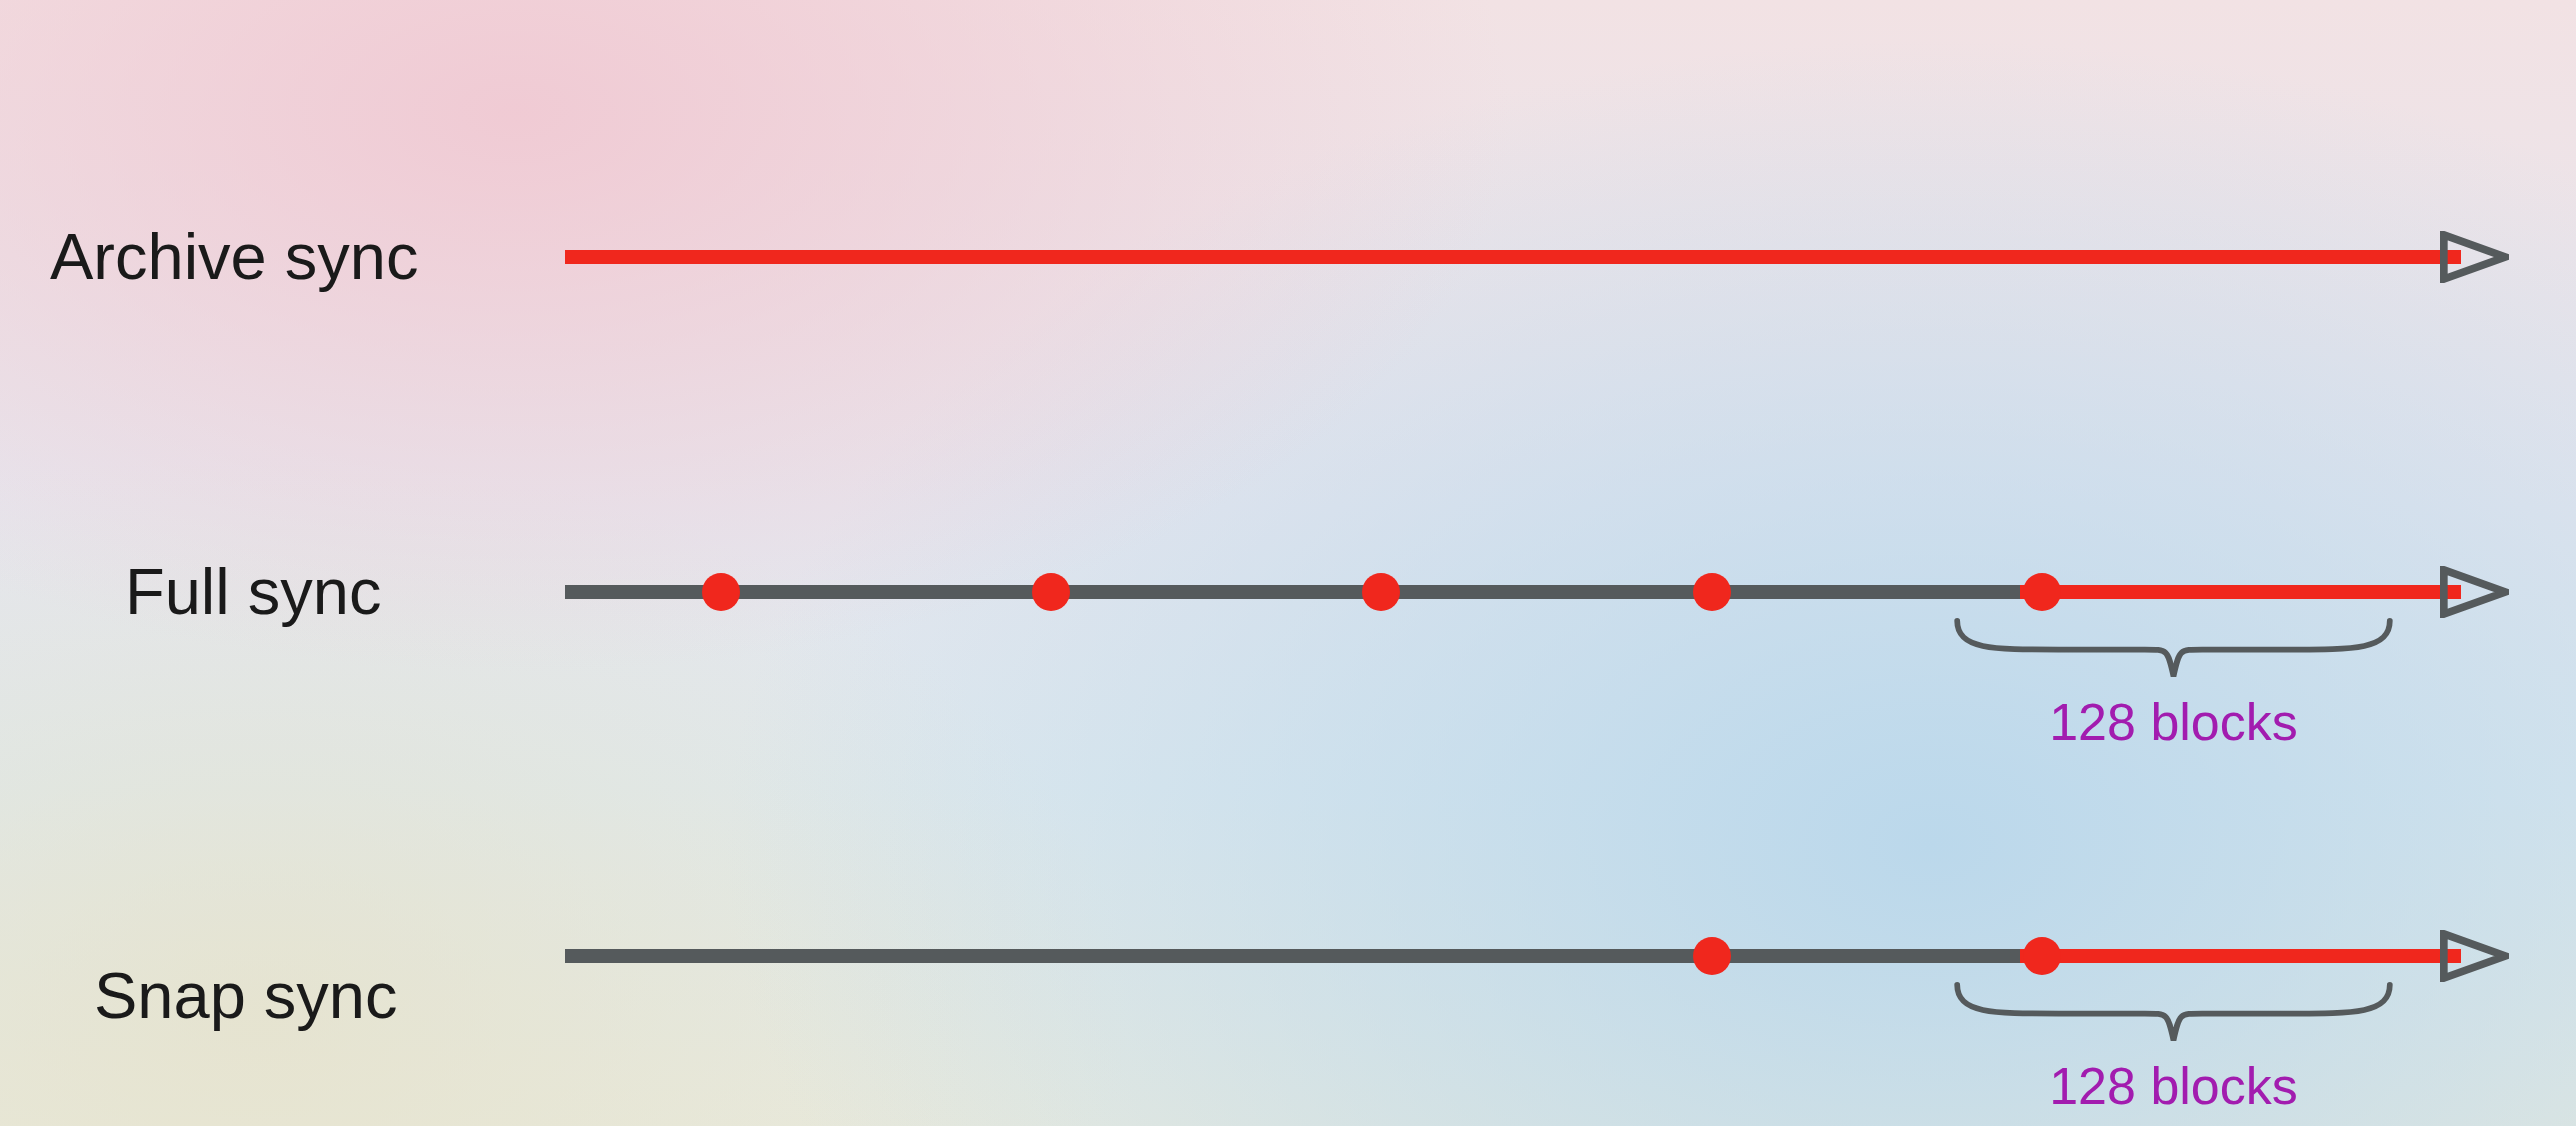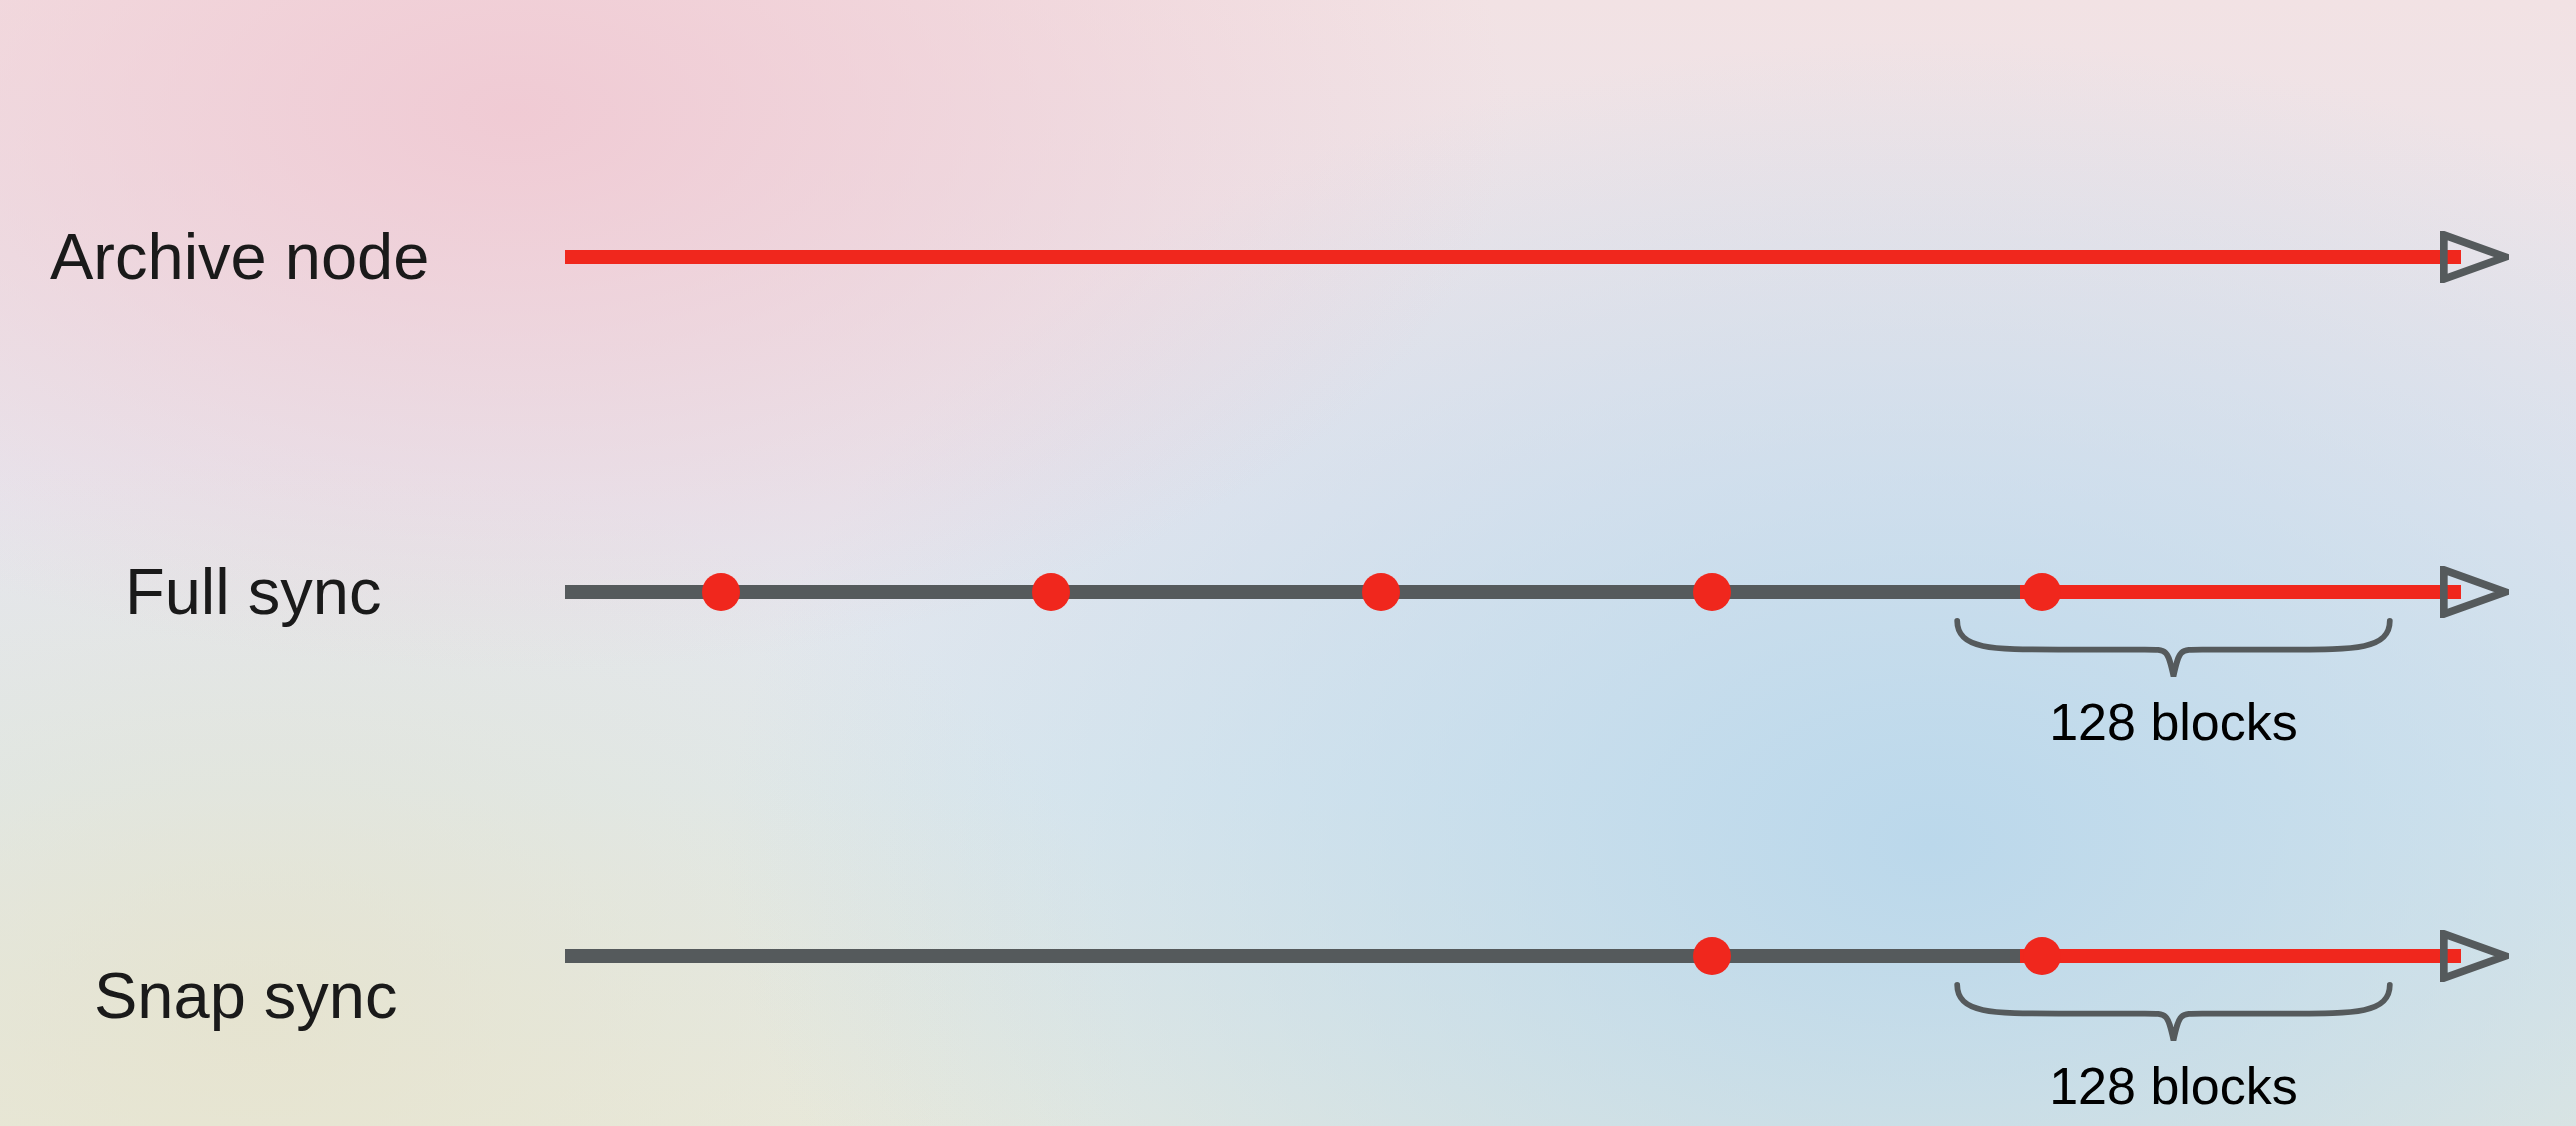--- a/index.html
+++ b/index.html
@@ -90,28 +90,28 @@
     top: 25px;
     text-align: center;
   }
   .brace {
     display: block;
     margin: 0 auto;
   }
   .brace-label {
     font-size: 52px;
     margin-top: 7.7px;
-    color: #000000;
+    color: #a21caf;
   }
 </style>
 </head>
 <body>
 
 <div class="row" style="top:257px;">
-  <div class="label" style="left:50px;">Archive node</div>
+  <div class="label" style="left:50px;">Archive sync</div>
   <div class="timeline">
     <div class="base-line"></div>
     <div class="red-seg red-full"></div>
     <svg class="arrow" viewBox="0 0 72 54">
       <polygon points="4,4 68,27 4,50" fill="none" stroke="#555a5c" stroke-width="8" stroke-linejoin="miter"></polygon>
     </svg>
   </div>
 </div>
 
 <div class="row" style="top:592px;">

